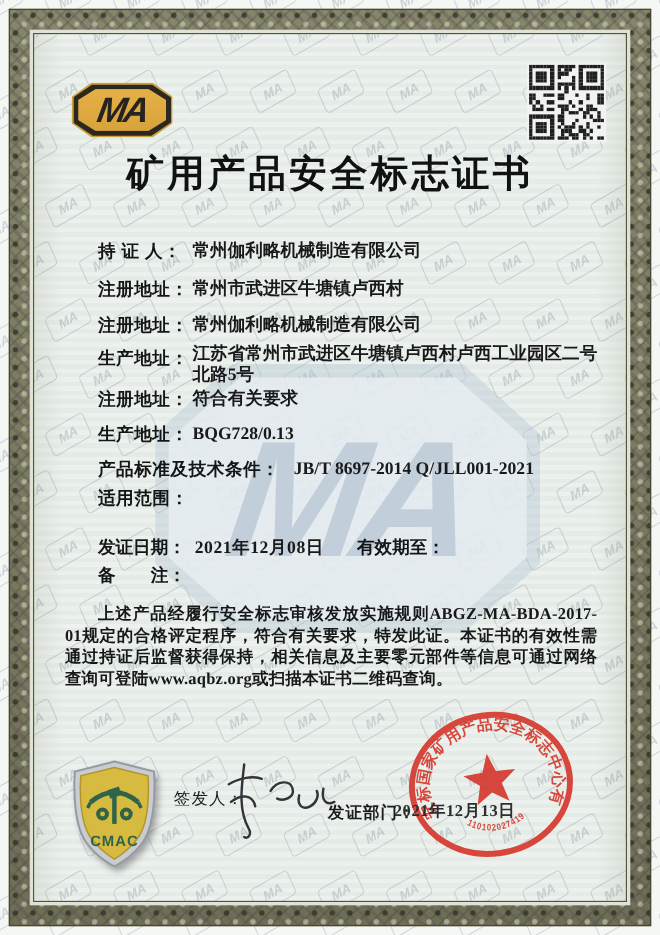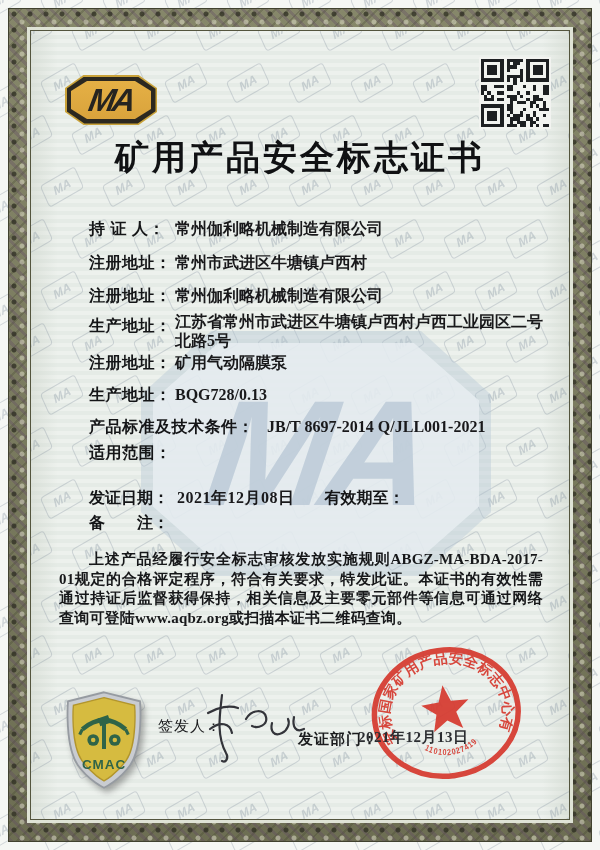--- a/index.html
+++ b/index.html
@@ -944,21 +944,21 @@
       <div class="row" style="top:255px">
         <span class="lbl">注册地址：</span>
         <span class="val">常州伽利略机械制造有限公司</span>
       </div>
       <div class="row" style="top:281px">
         <span class="lbl" style="padding-top:4px">生产地址：</span>
         <span class="val">江苏省常州市武进区牛塘镇卢西村卢西工业园区二号北路5号</span>
       </div>
       <div class="row" style="top:322px">
         <span class="lbl">注册地址：</span>
-        <span class="val">矿用气动隔膜泵</span>
+        <span class="val">符合有关要求</span>
       </div>
       <div class="row" style="top:354px">
         <span class="lbl">生产地址：</span>
         <span class="val">BQG728/0.13</span>
       </div>
       <div class="row longlbl" style="top:386px">
         <span class="lbl">产品标准及技术条件：</span>
         <span class="val">JB/T 8697-2014  Q/JLL001-2021</span>
       </div>
       <div class="row" style="top:412px">

